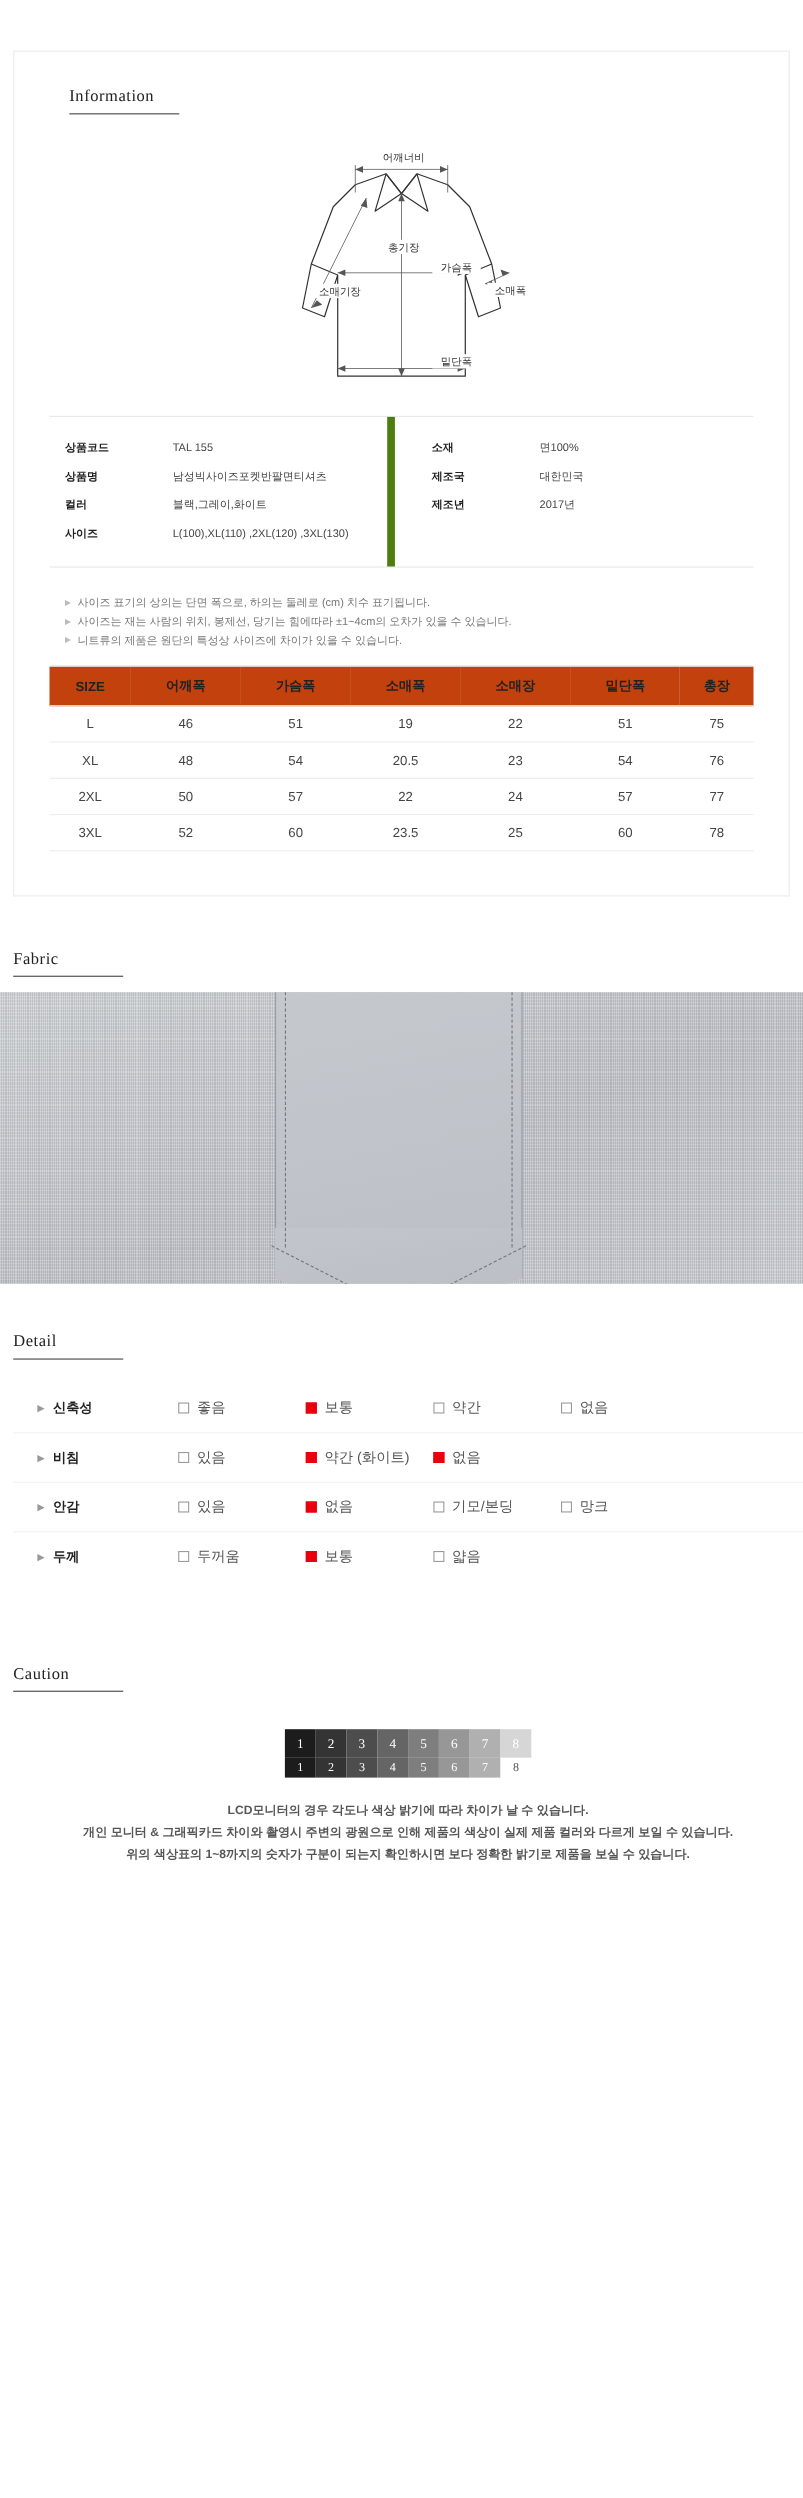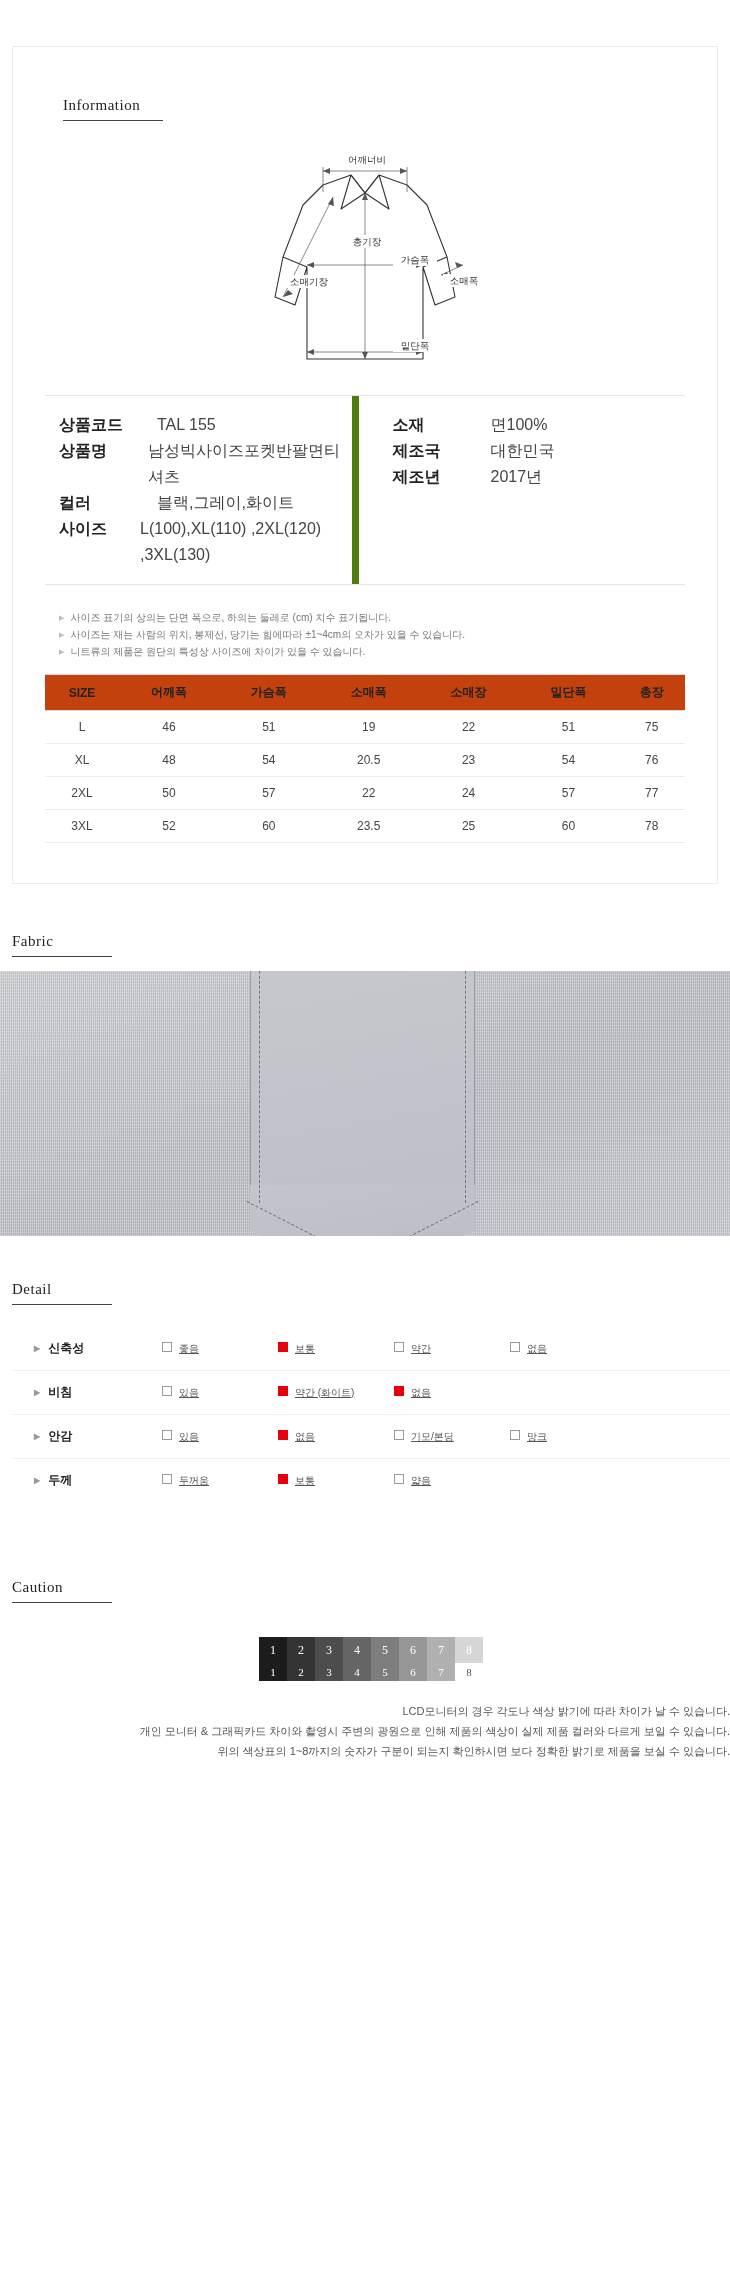--- a/index.html
+++ b/index.html
@@ -29,21 +29,21 @@
     display: inline-block;
     border-bottom: 1px solid #444;
     min-width: 100px;
   }
 
   
   .info-card {
     margin: 0 12px;
     background: #fff;
     border: 1px solid #ececec;
-    padding: 49px 32px 40px 32px;
+    padding: 32px 32px 40px 32px;
   }
   .info-head-wrap { margin-left: 18px; }
 
   .diagram-wrap {
     margin-top: 26px;
     display: flex;
     justify-content: center;
   }
 
   
@@ -54,21 +54,21 @@
     border-bottom: 1px solid #e6e6e6;
   }
   .spec-col {
     flex: 1;
     padding: 16px 0 16px 0;
   }
   .spec-col.right { border-left: 7px solid #4d7c0f; padding-left: 34px; }
   .spec-col.left { padding-left: 14px; }
   .spec-row {
     display: flex;
-    font-size: 16px;
+    font-size: 10px;
     line-height: 26px;
   }
   .spec-key {
     width: 98px;
     font-weight: bold;
     color: #222;
   }
   .spec-val { color: #444; }
 
   
@@ -181,23 +181,23 @@
     align-items: center;
     font-weight: bold;
     color: #222;
     padding-left: 22px;
   }
   .dlabel .tri2 { color: #999; font-size: 8px; margin-right: 8px; }
   .dopts { display: flex; flex: 1; }
   .dopt {
     width: 116px;
     display: flex;
+    align-items: center;
     color: #555;
-    font-size: 10px;
-    text-decoration: underline;
+    font-size: 13px;
   }
   .box {
     width: 10px; height: 10px;
     border: 1px solid #9a9a9a;
     margin-right: 7px;
     background: #fff;
     flex: none;
   }
   .box.on { background: #e8000d; border-color: #e8000d; }
 
@@ -212,24 +212,25 @@
   .srow { display: flex; }
   .sw {
     width: 28px; height: 26px;
     display: flex; align-items: center; justify-content: center;
     font-size: 12px;
     font-family: "Liberation Serif", serif;
   }
   .srow.second .sw { height: 18px; font-size: 11px; }
   .caution-text {
     margin-top: 20px;
-    text-align: right;
+    text-align: center;
     font-size: 11px;
     color: #555;
     line-height: 20px;
+    font-weight: bold;
   }
 </style>
 </head>
 <body>
 
 <div class="page">
 
   <div style="height:46px"></div>
   <div class="info-card">
 

